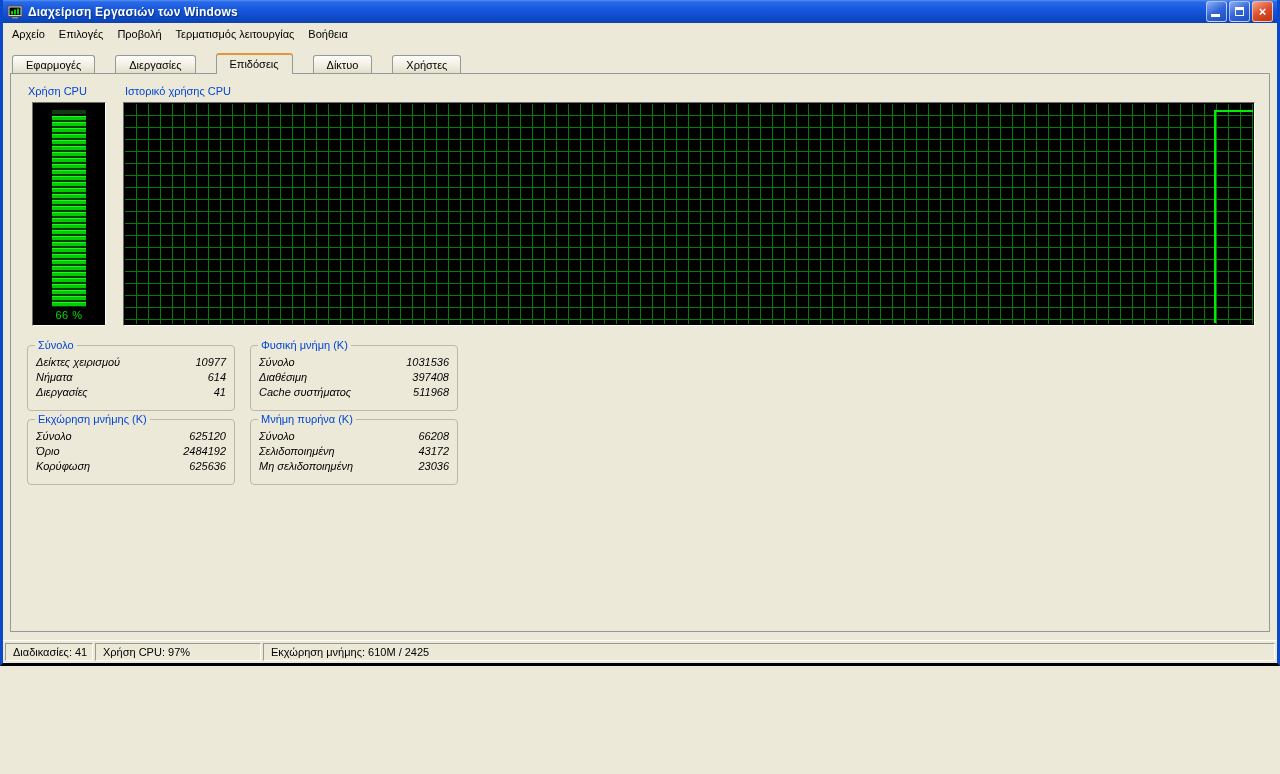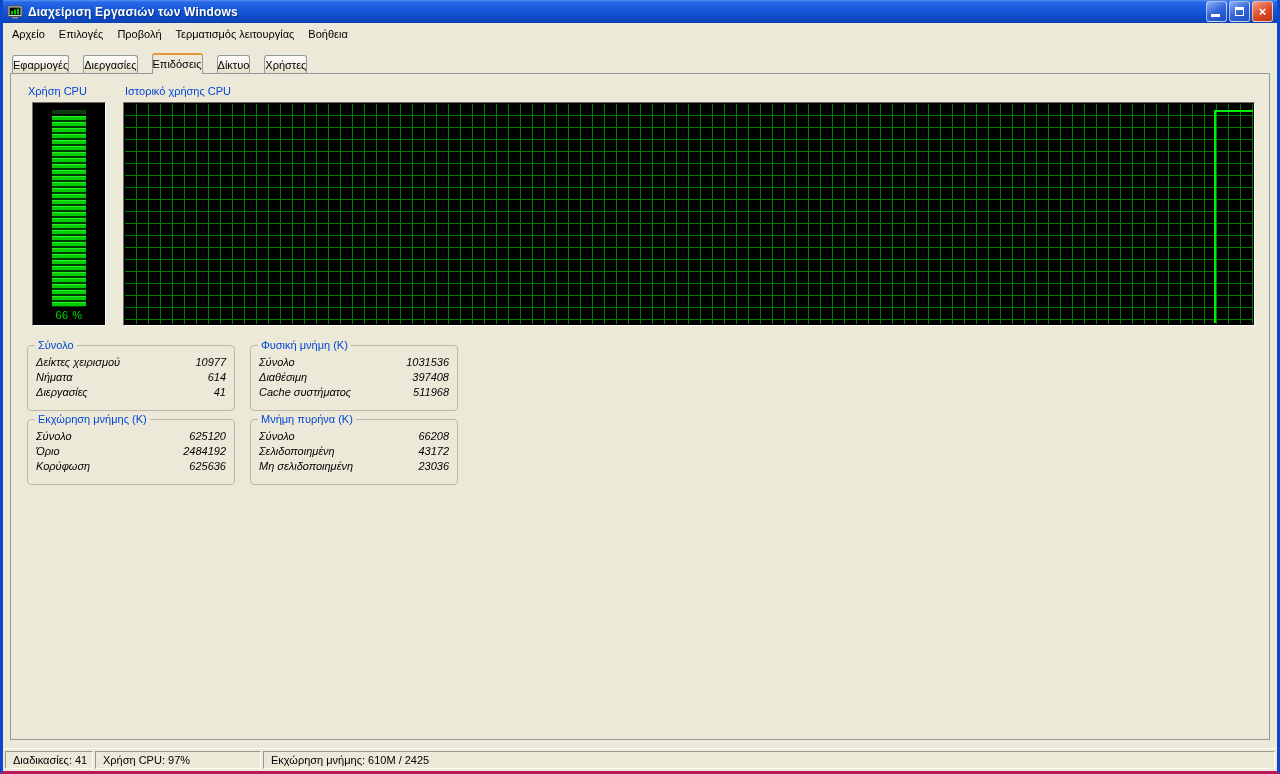--- a/index.html
+++ b/index.html
@@ -1,20 +1,20 @@
 <!DOCTYPE html>
 <html><head>
 <meta charset="utf-8">
 <style>
   * { margin:0; padding:0; box-sizing:border-box; }
   html,body { width:1280px; height:774px; }
   body { font-family:"Liberation Sans","DejaVu Sans",sans-serif; font-size:11px; background:#ece9d8; overflow:hidden; }
 
-  .window { width:1280px; height:774px; display:flex; flex-direction:column;
-    border-left:3px solid #0a49cc; border-right:3px solid #0a49cc; border-bottom:3px solid #be185d;
+  .window { width:1280px; height:666px; display:flex; flex-direction:column;
+    border-left:3px solid #0a49cc; border-right:3px solid #0a49cc; border-bottom:3px solid #000000;
     background:#ece9d8; }
 
   
   .titlebar { flex:0 0 23px; display:flex; align-items:center; padding:0 4px;
     background:linear-gradient(180deg,#5794f5 0%,#2a6ae8 8%,#1556dc 45%,#0c47c0 85%,#0d43ae 100%); }
   .title-icon { width:16px; height:16px; flex:0 0 16px; }
   .title-text { color:#fff; font-weight:bold; font-size:12px; letter-spacing:.2px;
     text-shadow:1px 1px 1px #09337e; margin-left:5px; flex:1; white-space:nowrap; overflow:hidden; }
   .tb-buttons { display:flex; gap:2px; }
   .tb-btn { width:21px; height:21px; border-radius:3px; border:1px solid rgba(255,255,255,.6);
@@ -24,23 +24,23 @@
   .glyph-min { position:absolute; left:4px; bottom:4px; width:9px; height:3px; background:#fff; }
   .glyph-max { width:9px; height:9px; border:1px solid #fff; border-top-width:3px; }
   .glyph-close { font-size:13px; font-weight:bold; line-height:1; }
 
   
   .menubar { flex:0 0 22px; display:flex; align-items:center; padding-left:2px; background:#ece9d8; }
   .menu-item { padding:3px 7px; color:#000; white-space:nowrap; }
 
   
   .tabs { flex:0 0 28px; display:flex; align-items:flex-end; padding:7px 0 0 9px; }
-  .tab { height:18px; padding:3px 0 0; border:1px solid #919b9c; border-bottom:none;
+  .tab { height:18px; padding:3px 13px 0; border:1px solid #919b9c; border-bottom:none;
     border-radius:3px 3px 0 0; background:linear-gradient(#fefdfb,#f0ede0 60%,#e2dfc8);
-    margin-right:14px; color:#000; white-space:nowrap; }
+    margin-right:20px; color:#000; white-space:nowrap; }
   .tab.active { height:21px; padding-top:3px; background:#ece9d8; position:relative; z-index:3;
     border-top:2px solid #e5953a; margin-bottom:-1px; }
 
   .tab-page { flex:1 1 auto; margin:0 7px 8px 7px; border:1px solid #919b9c; background:#ece9d8;
     position:relative; z-index:1; padding:11px 14px 6px 8px; display:flex; flex-direction:column; overflow:hidden; }
 
   
   .perf-row { display:flex; margin-bottom:13px; }
   .meter-col { flex:0 0 104px; display:flex; flex-direction:column; }
   .col-label { color:#0046d5; height:15px; margin-bottom:2px; padding-left:9px; white-space:nowrap; }

